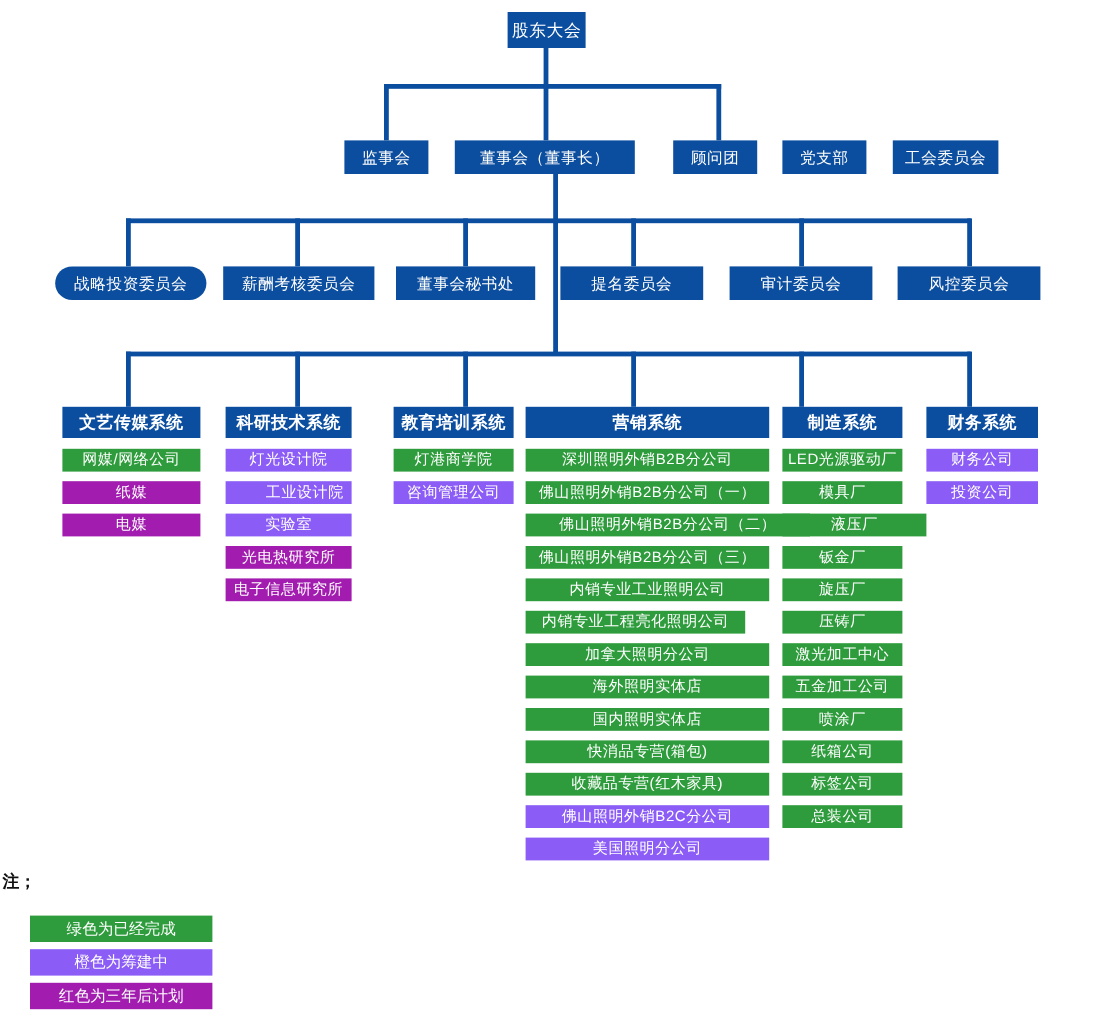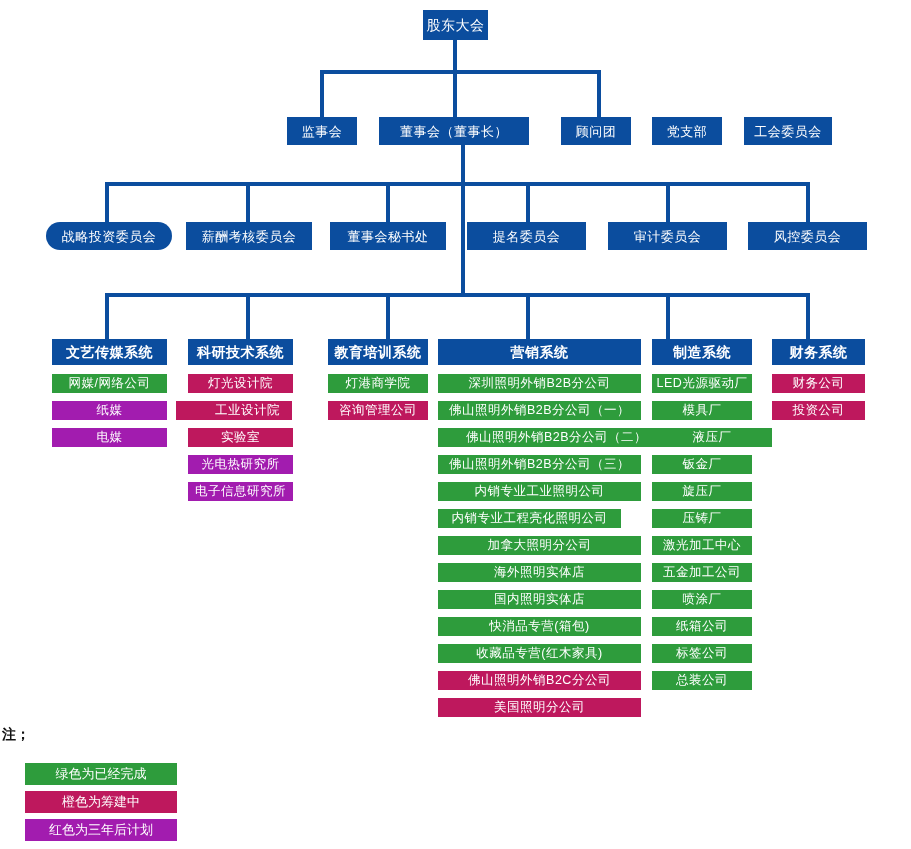--- a/index.html
+++ b/index.html
@@ -19,21 +19,21 @@
     box-sizing:border-box;
     display:flex;align-items:center;justify-content:center;
     color:#ffffff;
     text-align:center;
     white-space:nowrap;
     line-height:1;
     letter-spacing:0.5px;
   }
   .blue{background:#0b4d9e;}
   .green{background:#2e9c3c;}
-  .orange{background:#be185d;}
+  .orange{background:#8b5cf6;}
   .red{background:#a21caf;}
 
   
   .r1{height:30px;font-size:14px;}
   .r2{height:28px;font-size:13px;}
   .r3{height:28px;font-size:13px;}
   .r4{height:26px;font-size:14px;font-weight:bold;}
   .leaf{height:19px;font-size:12.5px;}
 
   
@@ -103,21 +103,21 @@
   <div class="ln v" style="left:666px;top:293px;width:4px;height:46px;"></div>
   <div class="ln v" style="left:806px;top:293px;width:4px;height:46px;"></div>
 
   <div class="node blue r4" style="left:52px;top:339px;width:115px;">文艺传媒系统</div>
   <div class="node green leaf" style="left:52px;top:374px;width:115px;">网媒/网络公司</div>
   <div class="node red leaf" style="left:52px;top:401px;width:115px;">纸媒</div>
   <div class="node red leaf" style="left:52px;top:428px;width:115px;">电媒</div>
 
   <div class="node blue r4" style="left:188px;top:339px;width:105px;">科研技术系统</div>
   <div class="node orange leaf" style="left:188px;top:374px;width:105px;">灯光设计院</div>
-  <div class="node orange leaf" style="left:176px;top:401px;width:116px;padding-left:27px;">工业设计院</div>
+  <div class="node orange leaf" style="left:188px;top:401px;width:105px;padding-left:27px;">工业设计院</div>
   <div class="node orange leaf" style="left:188px;top:428px;width:105px;">实验室</div>
   <div class="node red leaf" style="left:188px;top:455px;width:105px;">光电热研究所</div>
   <div class="node red leaf" style="left:188px;top:482px;width:105px;">电子信息研究所</div>
 
   <div class="node blue r4" style="left:328px;top:339px;width:100px;">教育培训系统</div>
   <div class="node green leaf" style="left:328px;top:374px;width:100px;">灯港商学院</div>
   <div class="node orange leaf" style="left:328px;top:401px;width:100px;">咨询管理公司</div>
 
   <div class="node blue r4" style="left:438px;top:339px;width:203px;">营销系统</div>
   <div class="node green leaf" style="left:438px;top:374px;width:203px;">深圳照明外销B2B分公司</div>

